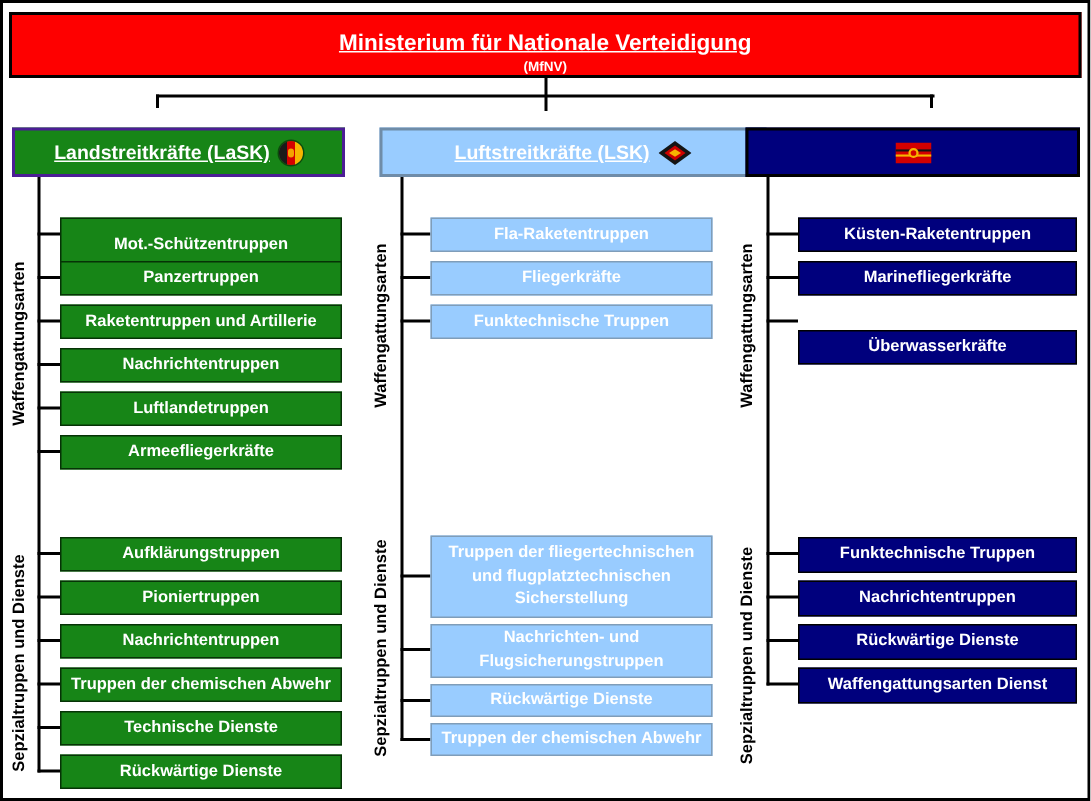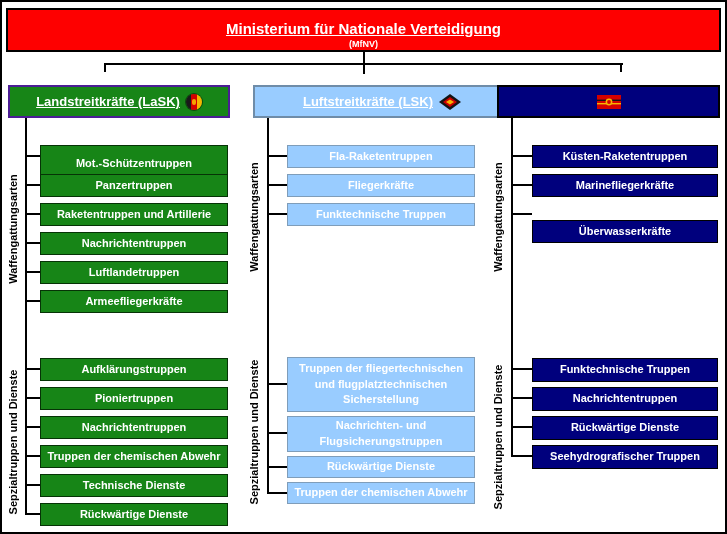--- a/index.html
+++ b/index.html
@@ -152,15 +152,15 @@
   <div class="box blue ml" style="top:416px;height:36px">Nachrichten- und Flugsicherungstruppen</div>
   <div class="box blue" style="top:456px;height:22px">Rückwärtige Dienste</div>
   <div class="box blue" style="top:482px;height:22px">Truppen der chemischen Abwehr</div>
 
   <div class="box navy" style="top:145px;height:23px">Küsten-Raketentruppen</div>
   <div class="box navy" style="top:174px;height:23px">Marinefliegerkräfte</div>
   <div class="box navy" style="top:220px;height:23px">Überwasserkräfte</div>
   <div class="box navy" style="top:358px;height:24px">Funktechnische Truppen</div>
   <div class="box navy" style="top:387px;height:24px">Nachrichtentruppen</div>
   <div class="box navy" style="top:416px;height:24px">Rückwärtige Dienste</div>
-  <div class="box navy" style="top:445px;height:24px">Seehydrografischer Truppen</div>
+  <div class="box navy" style="top:445px;height:24px">Waffengattungsarten Dienst</div>
 
 </div>
 
 </body></html>

